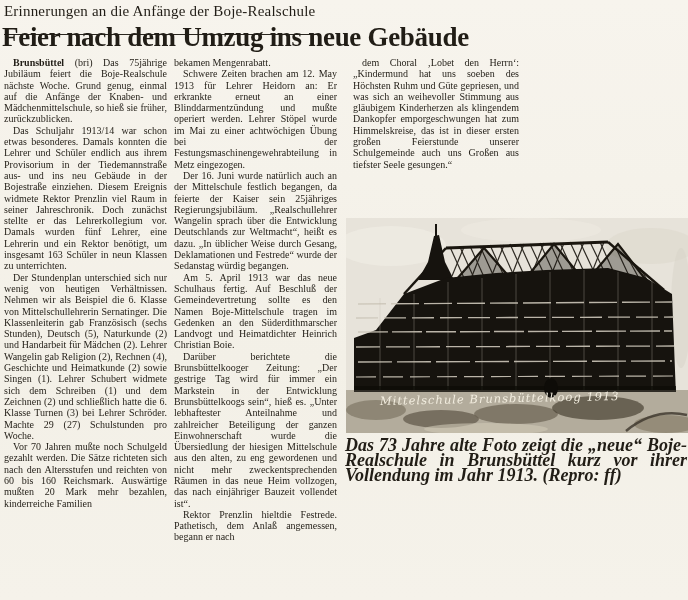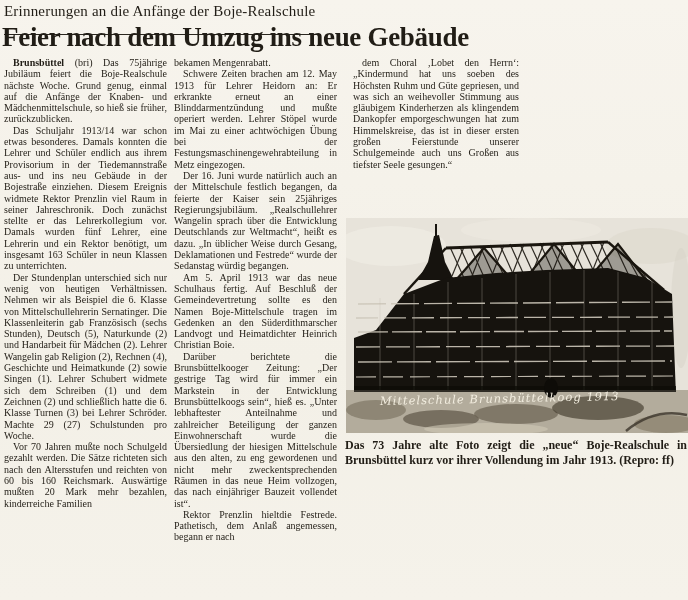--- a/index.html
+++ b/index.html
@@ -57,23 +57,24 @@
     top: 218px;
     width: 342px;
     height: 215px;
   }
   .photo svg { display: block; }
   .caption {
     position: absolute;
     left: 345px;
     top: 438px;
     width: 342px;
-    font-size: 12px;
+    font-size: 18px;
     line-height: 15px;
     font-weight: 700;
+    font-style: italic;
     text-align: justify;
   }
 </style>
 </head>
 <body>
 
 <div class="page">
 
   <div class="kicker">Erinnerungen an die Anfänge der Boje-Realschule</div>
   <h1 class="headline">Feier nach dem Umzug ins neue Gebäude</h1>

